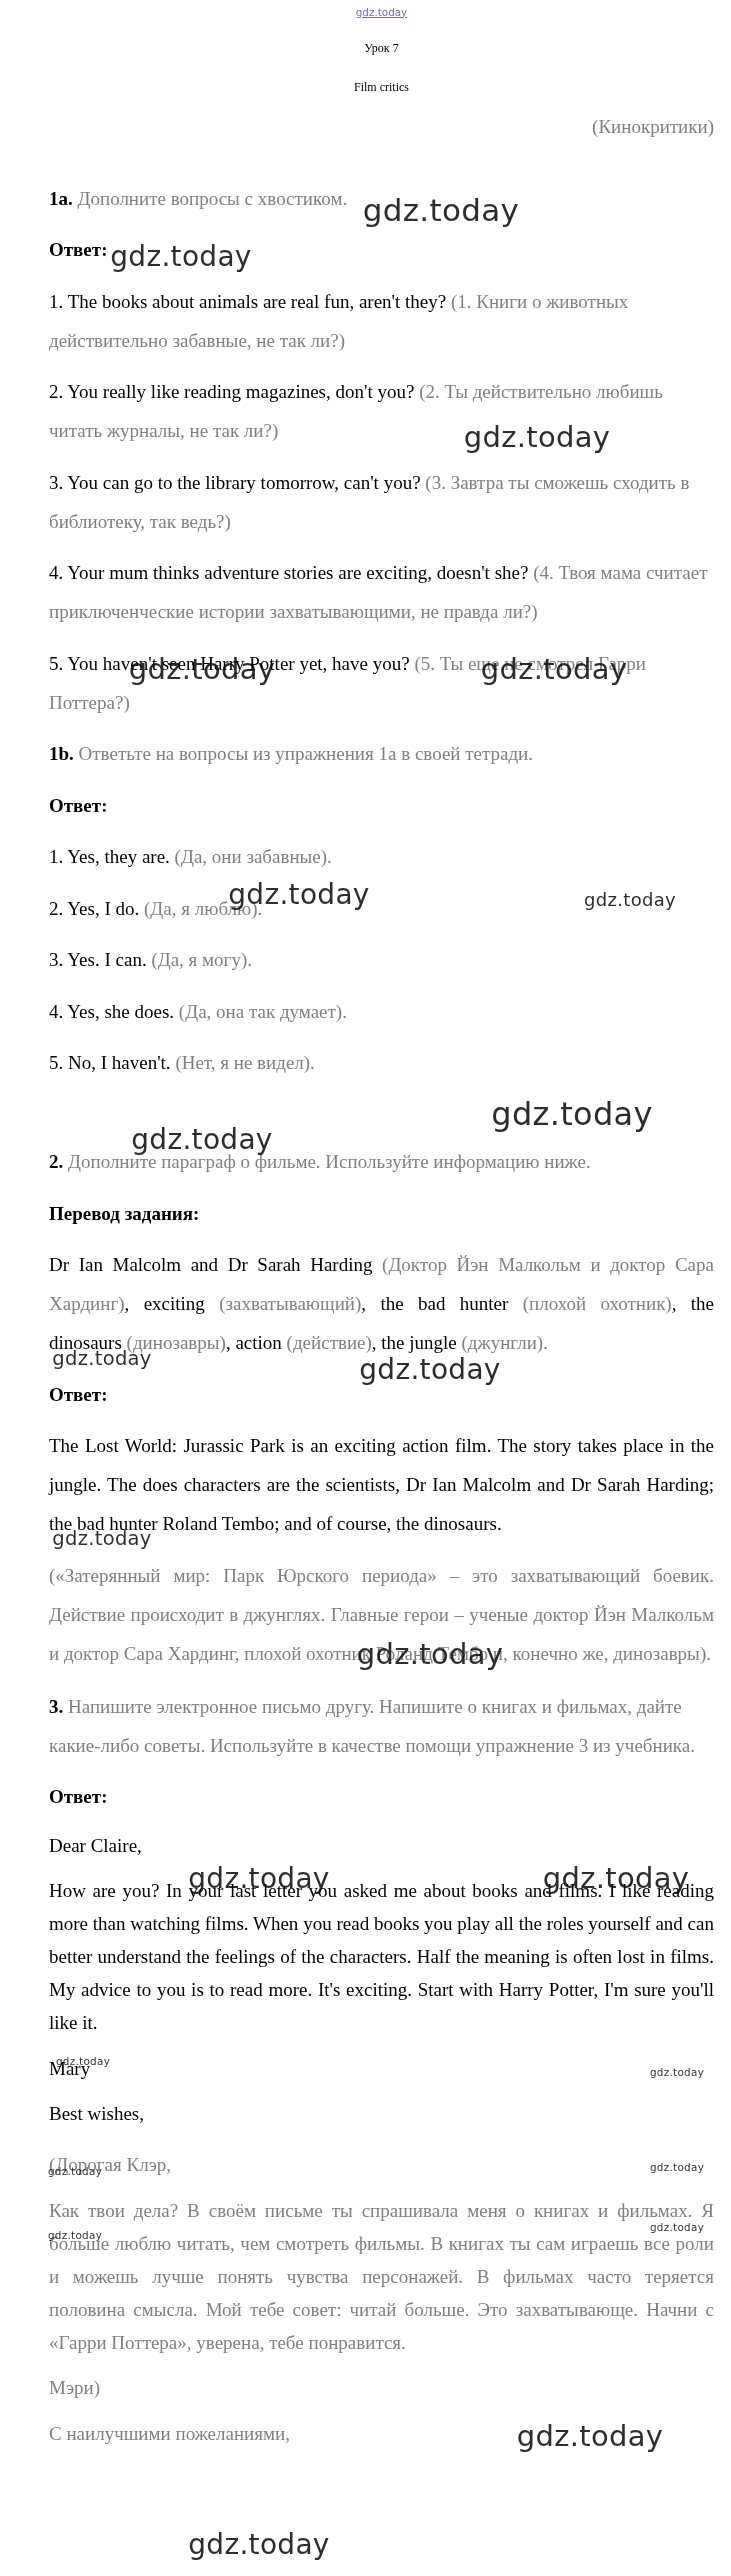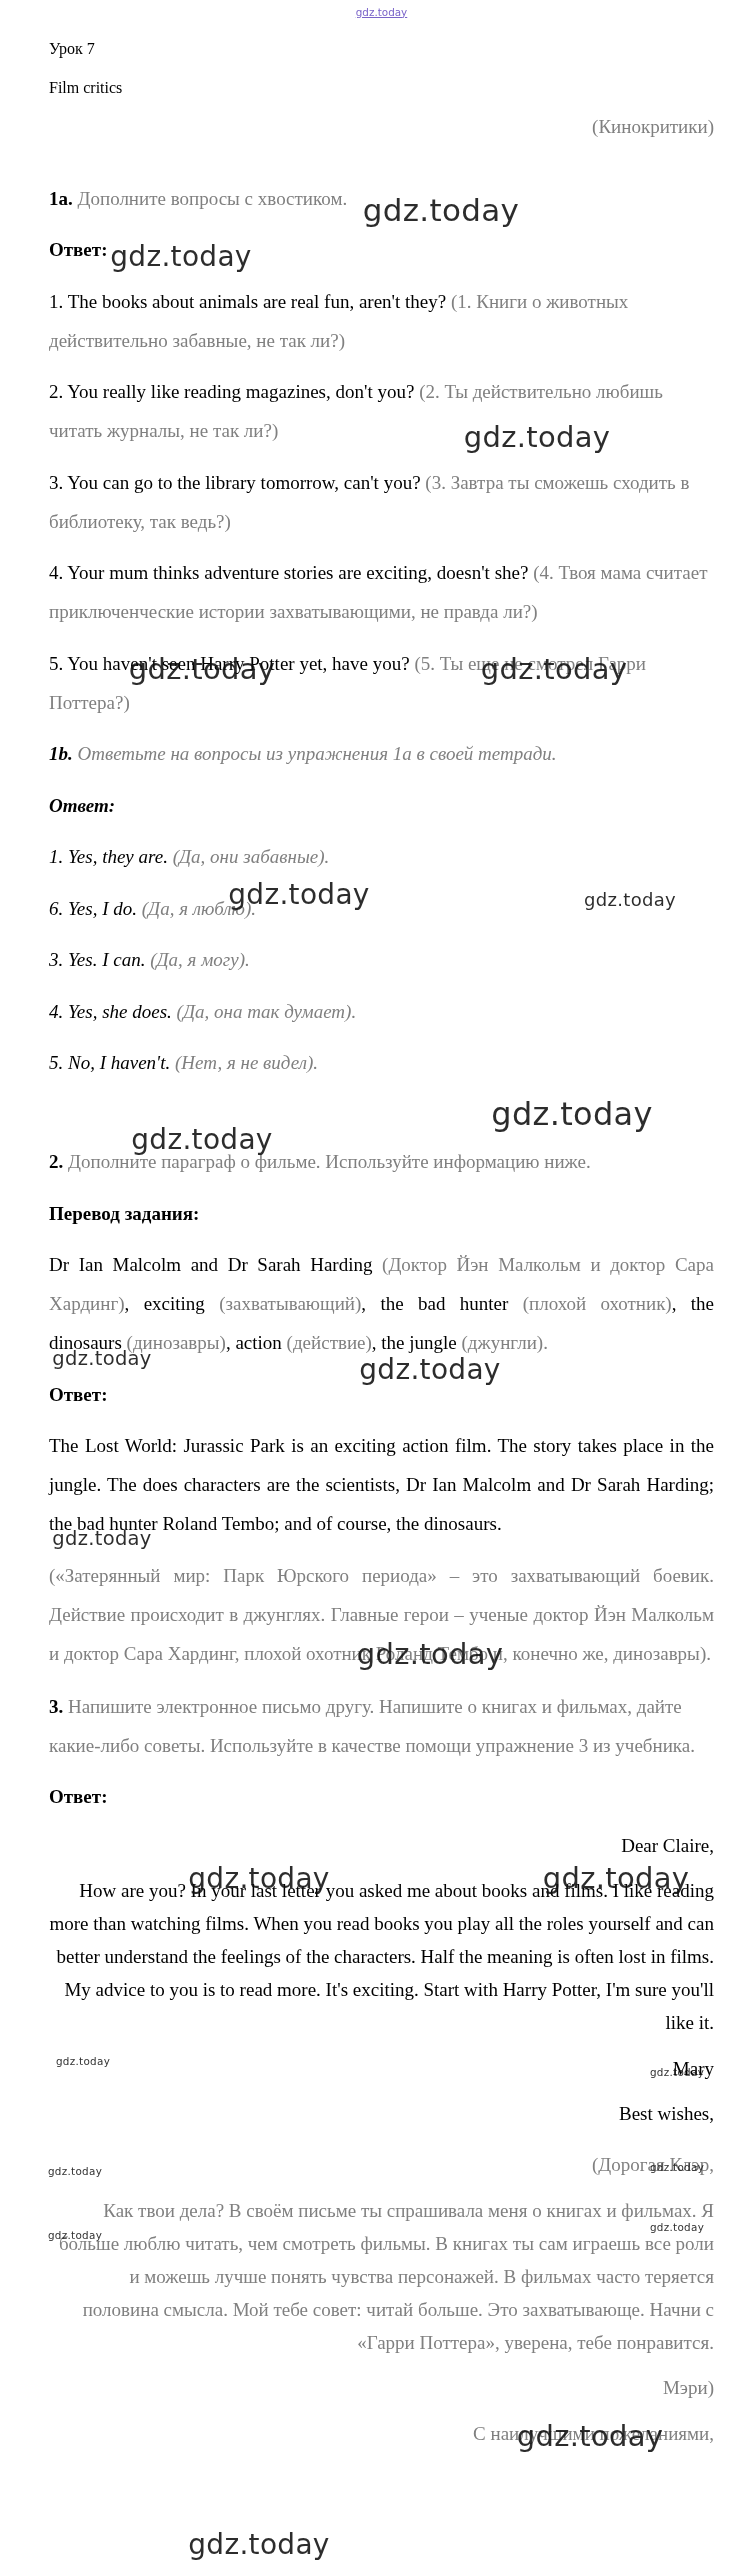--- a/index.html
+++ b/index.html
@@ -14,32 +14,32 @@
   .wm {
     position: absolute; transform: translate(-50%, -50%);
     font-family: "DejaVu Sans", sans-serif; color: rgba(15,15,15,0.88);
     letter-spacing: 0.3px; white-space: nowrap;
   }
   .top-link {
     display: block; text-align: center; font-size: 10.4px; color: #7a64c9;
     font-family: "DejaVu Sans", sans-serif; text-decoration: underline;
     margin-bottom: 11px; cursor: pointer;
   }
-  h1, h2 { font-weight: 400; font-size: 16px; line-height: 39px; }
+  h1, h2 { text-align: center; font-weight: 400; font-size: 12px; line-height: 39px; }
   .subtitle { text-align: right; font-size: 19px; line-height: 39px; color: #808080; }
   p { font-size: 19px; line-height: 39px; margin-bottom: 12.5px; }
   .gray { color: #808080; }
   .bold { font-weight: 700; }
   .num { font-weight: 700; }
   .just { text-align: justify; }
   .section-1a { margin-top: 33px; }
-  .section-1b { margin-top: 2.8px; font-style: italic; }
+  .section-1b { margin-top: 2.8px; }
   .section-2 { margin-top: 60px; }
   .section-3 { margin-top: 14px; }
-  .letter p { line-height: 33px; margin-bottom: 12.5px; text-align: right; }
+  .letter p { line-height: 33px; margin-bottom: 12.5px; }
   .ru-letter { margin-top: 18px; }
 </style>
 </head>
 <body>
 
 <div class="page">
   <div class="wm-layer">
       <span class="wm" style="left: 441px; top: 210px; font-size: 31px;">gdz.today</span>
       <span class="wm" style="left: 181px; top: 256px; font-size: 28px;">gdz.today</span>
       <span class="wm" style="left: 537px; top: 437px; font-size: 29px;">gdz.today</span>
@@ -80,21 +80,21 @@
     <p><span>2. You really like reading magazines, don't you? </span><span class="gray">(2. Ты действительно любишь читать журналы, не так ли?)</span></p>
     <p><span>3. You can go to the library tomorrow, can't you? </span><span class="gray">(3. Завтра ты сможешь сходить в библиотеку, так ведь?)</span></p>
     <p><span>4. Your mum thinks adventure stories are exciting, doesn't she? </span><span class="gray">(4. Твоя мама считает приключенческие истории захватывающими, не правда ли?)</span></p>
     <p><span>5. You haven't seen Harry Potter yet, have you? </span><span class="gray">(5. Ты еще не смотрел Гарри Поттера?)</span></p>
   </section>
 
   <section class="section-1b">
     <p><b class="num">1b.</b> <span class="gray">Ответьте на вопросы из упражнения 1a в своей тетради.</span></p>
     <p class="bold">Ответ:</p>
     <p><span>1. Yes, they are. </span><span class="gray">(Да, они забавные).</span></p>
-    <p><span>6. Yes, I do. </span><span class="gray">(Да, я люблю).</span></p>
+    <p><span>2. Yes, I do. </span><span class="gray">(Да, я люблю).</span></p>
     <p><span>3. Yes. I can. </span><span class="gray">(Да, я могу).</span></p>
     <p><span>4. Yes, she does. </span><span class="gray">(Да, она так думает).</span></p>
     <p><span>5. No, I haven't. </span><span class="gray">(Нет, я не видел).</span></p>
   </section>
 
   <section class="section-2">
     <p><b class="num">2.</b> <span class="gray">Дополните параграф о фильме. Используйте информацию ниже.</span></p>
     <p class="bold">Перевод задания:</p>
     <p class="just"><span>Dr Ian Malcolm and Dr Sarah Harding </span><span class="gray">(Доктор Йэн Малкольм и доктор Сара Хардинг)</span><span>, exciting </span><span class="gray">(захватывающий)</span><span>, the bad hunter </span><span class="gray">(плохой охотник)</span><span>, the dinosaurs </span><span class="gray">(динозавры)</span><span>, action </span><span class="gray">(действие)</span><span>, the jungle </span><span class="gray">(джунгли).</span></p>
     <p class="bold">Ответ:</p>

